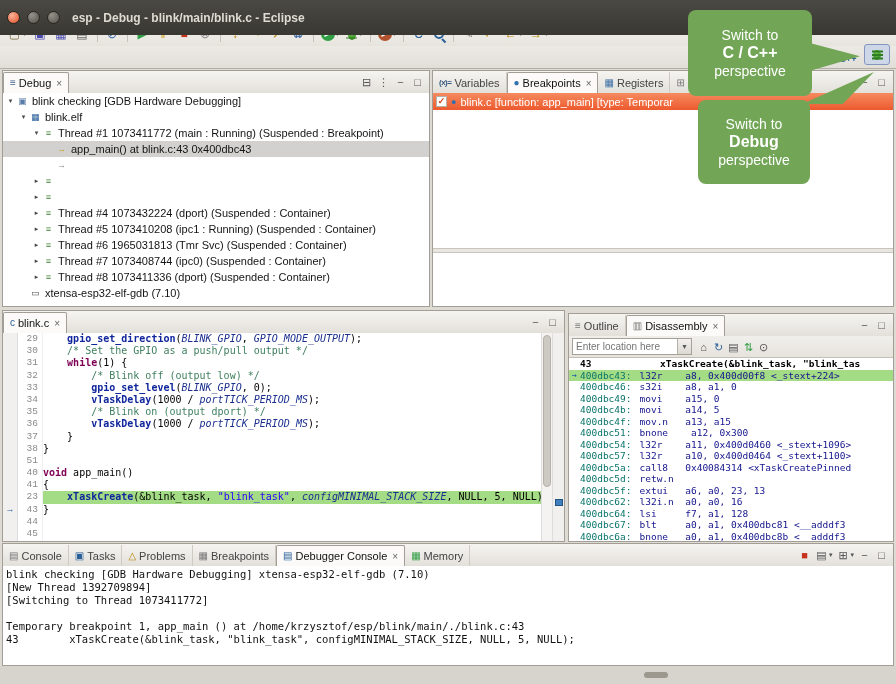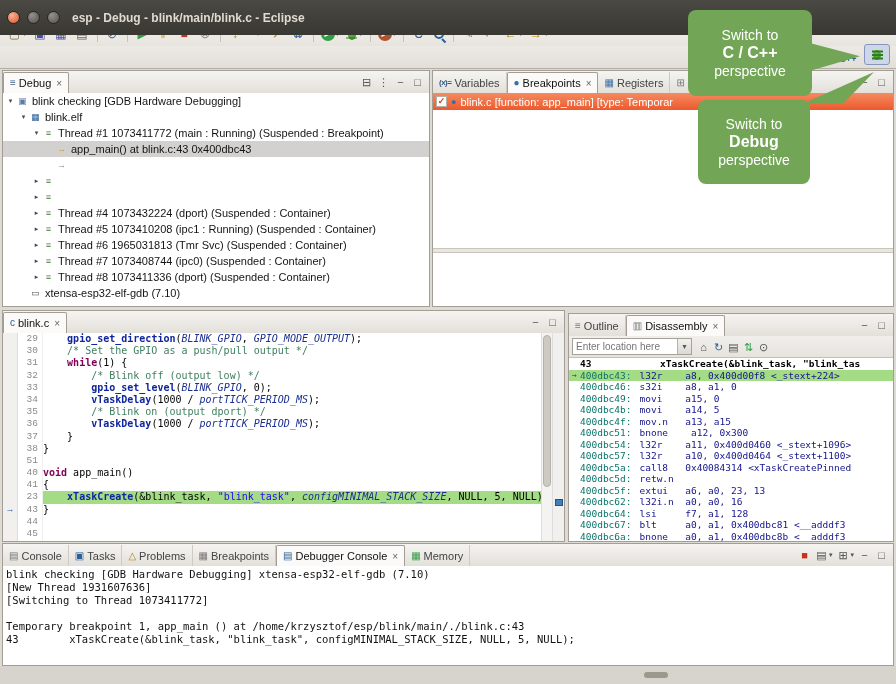--- a/index.html
+++ b/index.html
@@ -533,21 +533,21 @@
         <span class="hic">
           <span class="tb-glyph" style="color: rgb(85, 85, 85);">−</span>
         </span>
         <span class="hic">
           <span class="tb-glyph" style="color: rgb(85, 85, 85);">□</span>
         </span>
       </div>
     </div>
   <div class="pbody" id="console-body">
       <div class="con-line">blink checking [GDB Hardware Debugging] xtensa-esp32-elf-gdb (7.10)</div>
-      <div class="con-line">[New Thread 1931607636]</div>
+      <div class="con-line">[New Thread 1392709894]</div>
       <div class="con-line">[Switching to Thread 1073411772]</div>
       <div class="con-line"> </div>
       <div class="con-line">Temporary breakpoint 1, app_main () at /home/krzysztof/esp/blink/main/./blink.c:43</div>
       <div class="con-line">43        xTaskCreate(&amp;blink_task, "blink_task", configMINIMAL_STACK_SIZE, NULL, 5, NULL);</div>
     </div>
 </div>
 
 <div id="bottom-strip">
   <div id="bottom-thumb"></div>
 </div>

